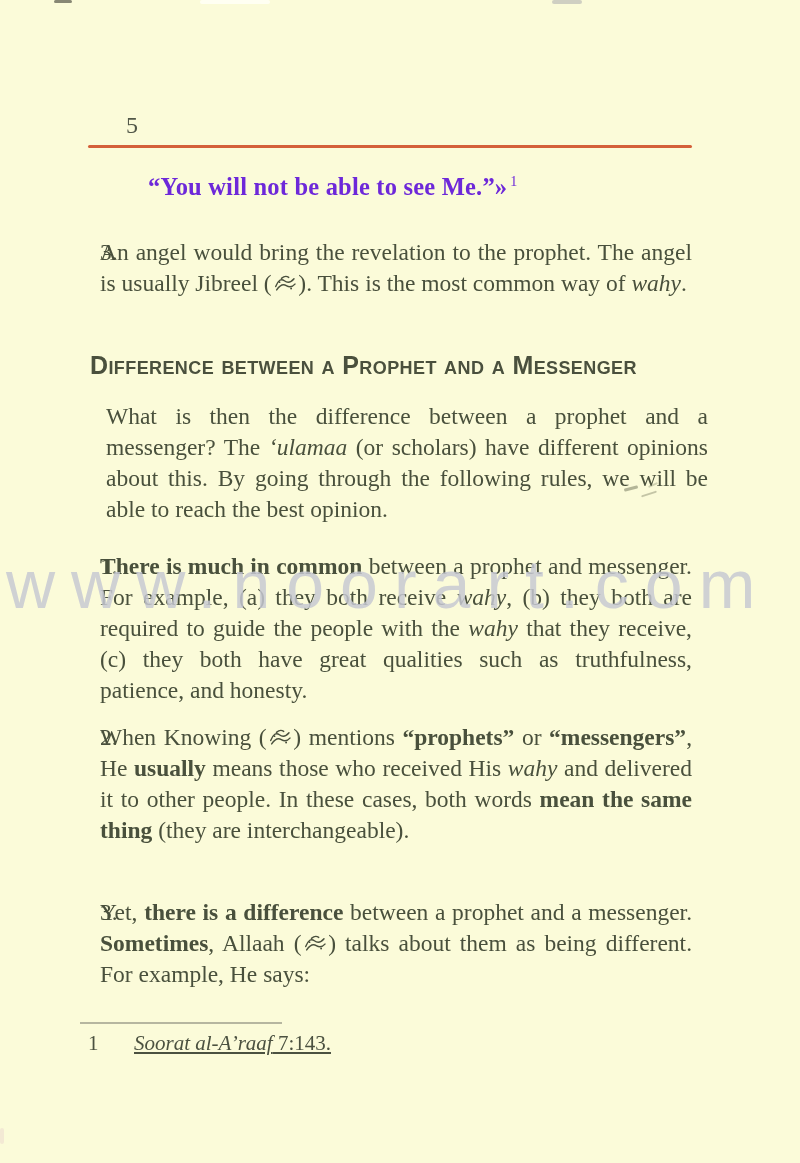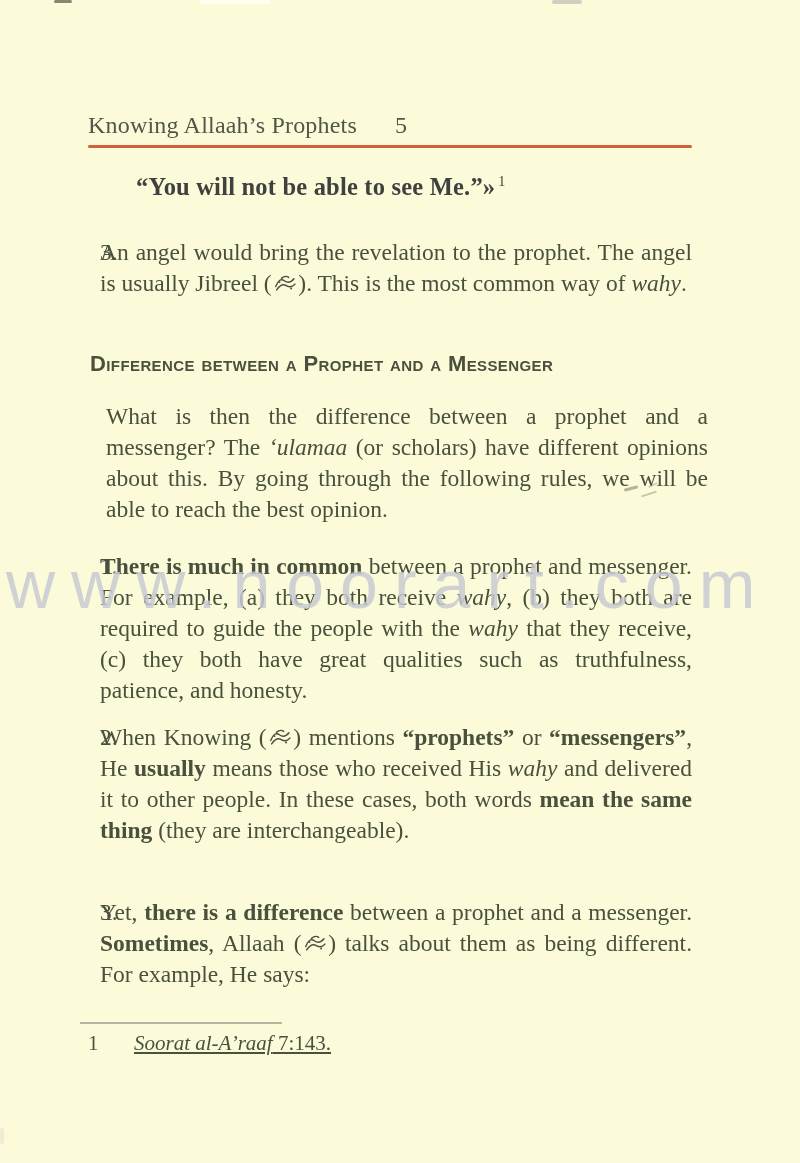--- a/index.html
+++ b/index.html
@@ -17,35 +17,35 @@
     font-size:24px;color:#515748;letter-spacing:.2px;white-space:nowrap;
   }
   .header-pagenum{margin-left:38px;}
   .header-chapter{margin-left:auto;}
   .header-rule{
     position:absolute;top:145px;left:88px;width:604px;height:2.5px;
     background:#d4603a;border-radius:2px;
   }
   
   .quote{
-    position:absolute;top:171px;left:136px;width:540px;
-    font-size:24.5px;line-height:31px;letter-spacing:.2px;color:#404040;
+    position:absolute;top:171px;left:148px;width:540px;
+    font-size:24.5px;line-height:31px;letter-spacing:.2px;color:#6d28d9;
   }
   
   .list-item{position:absolute;left:100px;width:592px;font-size:23.5px;line-height:31px;}
   .list-item .num{position:absolute;left:0;top:0;}
   .list-item .li-text{text-align:justify;}
   .intro-item{top:237px;}
   .item-1{top:551px;}
   .item-2{top:722px;}
   .item-3{top:897px;}
   .section-heading{
     position:absolute;top:351px;left:90px;width:610px;
     font-family:"Liberation Sans","DejaVu Sans",sans-serif;
-    font-weight:bold;font-variant:small-caps;font-size:22px;
+    font-weight:bold;font-variant:small-caps;font-size:25px;
     letter-spacing:.4px;color:#4a503d;
   }
   .lead-paragraph{
     position:absolute;top:401px;left:106px;width:602px;
     font-size:23.5px;line-height:31px;text-align:justify;
   }
   .rich-b{font-weight:bold;}
   .rich-i{font-style:italic;}
   sup.fn-ref{font-size:14px;line-height:0;vertical-align:super;font-weight:normal;margin-left:3px;}
   
@@ -83,21 +83,20 @@
 <body>
 
 <div class="page">
 
   <div class="artifact art-1"></div>
   <div class="artifact art-2"></div>
   <div class="artifact art-3"></div>
   <div class="artifact art-4"></div>
 
   <div class="header-row">
-    <span class="header-book">Knowing Allaah’s Prophets</span>
     <span class="header-pagenum">5</span>
   </div>
   <div class="header-rule"></div>
 
   <div class="quote"><span class="rich-b">“You will not be able to see Me.”»</span><sup class="fn-ref">1</sup></div>
 
   <div class="list-item intro-item">
     <span class="num">3.</span>
     <div class="li-text"><span>An angel would bring the revelation to the prophet. The angel is usually Jibreel (</span><span class="callig"><svg viewBox="0 0 24 20" aria-hidden="true">
             <g fill="none" stroke="#4a503d" stroke-width="1.5" stroke-linecap="round">

